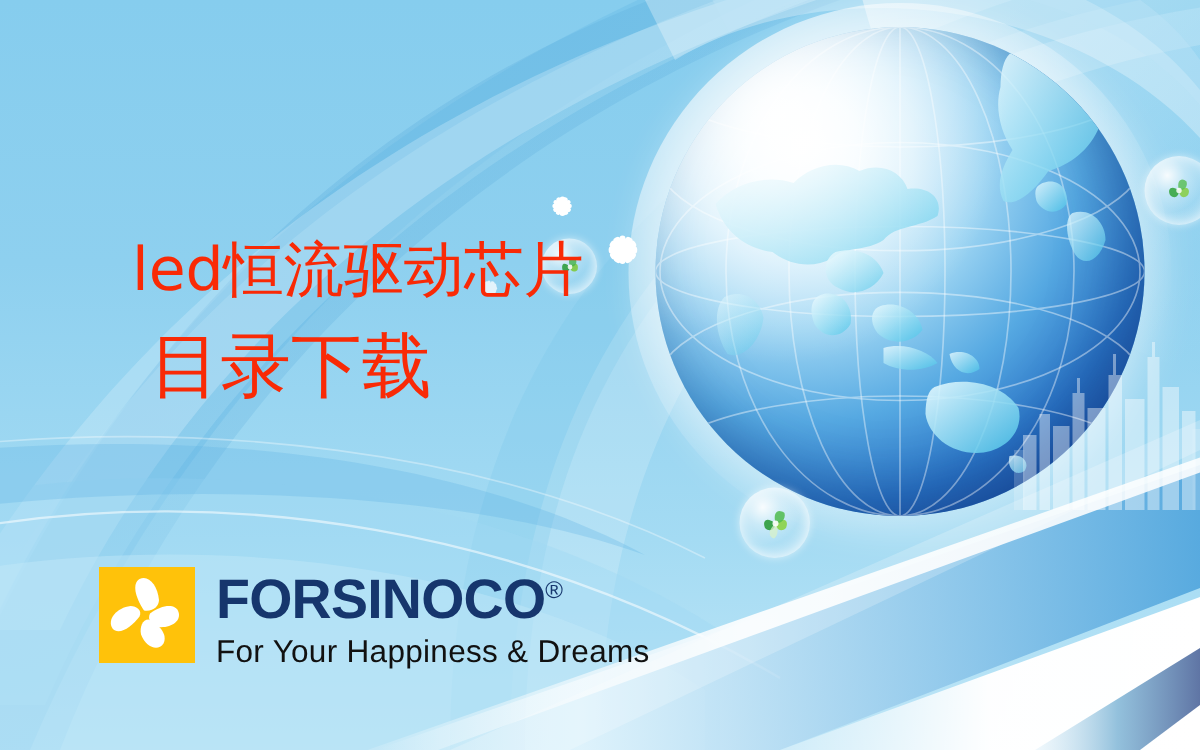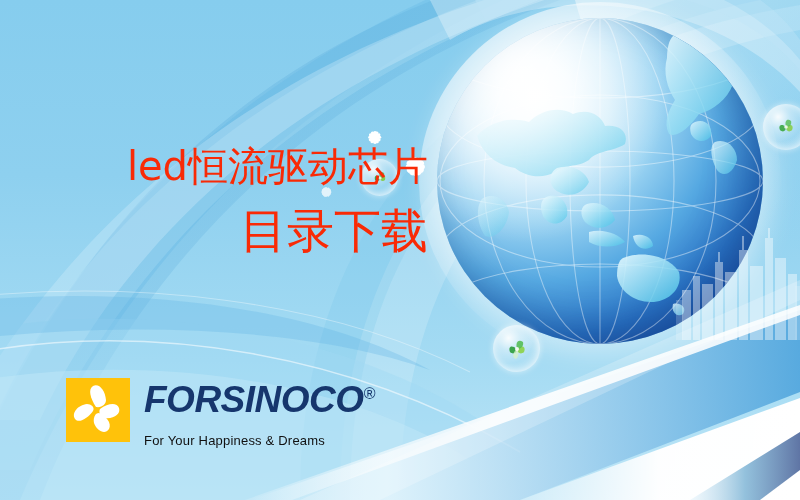--- a/index.html
+++ b/index.html
@@ -55,45 +55,44 @@
   .bubble{
     position:absolute;border-radius:50%;
     background:radial-gradient(circle at 33% 28%, rgba(255,255,255,.92) 0%, rgba(255,255,255,.42) 26%, rgba(255,255,255,.10) 55%, rgba(255,255,255,.22) 80%, rgba(255,255,255,.62) 97%);
     box-shadow:inset 0 0 9px rgba(255,255,255,.9), 0 0 6px rgba(255,255,255,.55);
     overflow:hidden;
   }
   .pinwheel{position:absolute;left:50%;top:50%;transform:translate(-50%,-50%);}
 
   
   #headline{
-    position:absolute;left:88px;top:146px;width:340px;
+    position:absolute;left:88px;top:160px;width:340px;
     color:#f92a06;
     font-family:"DejaVu Sans","Liberation Sans",sans-serif;
     font-weight:400;
     line-height:1.0;
-    text-align:right;
   }
   #headline-line1{font-size:40px;letter-spacing:0px;white-space:nowrap;}
   #headline-line2{font-size:47px;margin-top:21px;margin-left:12px;white-space:nowrap;}
 
   
   #logo{position:absolute;left:66px;top:378px;display:flex;align-items:flex-start;}
   #logo-mark{
     width:64px;height:64px;background:#ffc20a;flex:0 0 auto;position:relative;
   }
   #logo-text{margin-left:14px;padding-top:3px;}
   #logo-word{
     font-family:"Liberation Sans","DejaVu Sans",sans-serif;
     font-weight:bold;font-size:37px;letter-spacing:-0.5px;
-    color:#16366d;line-height:1;white-space:nowrap;font-style:italic;
+    color:#16366d;line-height:1;white-space:nowrap;
   }
   #logo-word sup{font-size:16px;vertical-align:super;font-weight:normal;}
   #logo-tagline{
     font-family:"Liberation Sans","DejaVu Sans",sans-serif;
-    font-size:13px;color:#111111;margin-top:15px;letter-spacing:.2px;white-space:nowrap;
+    font-size:21px;color:#111111;margin-top:5px;letter-spacing:.2px;white-space:nowrap;
   }
 </style>
 </head>
 <body>
 
 <div id="banner">
 
   <svg id="bg-svg" viewBox="0 0 800 500" preserveAspectRatio="none">
     <defs>
       <linearGradient id="gA" x1="0" y1="0" x2="0" y2="1">

